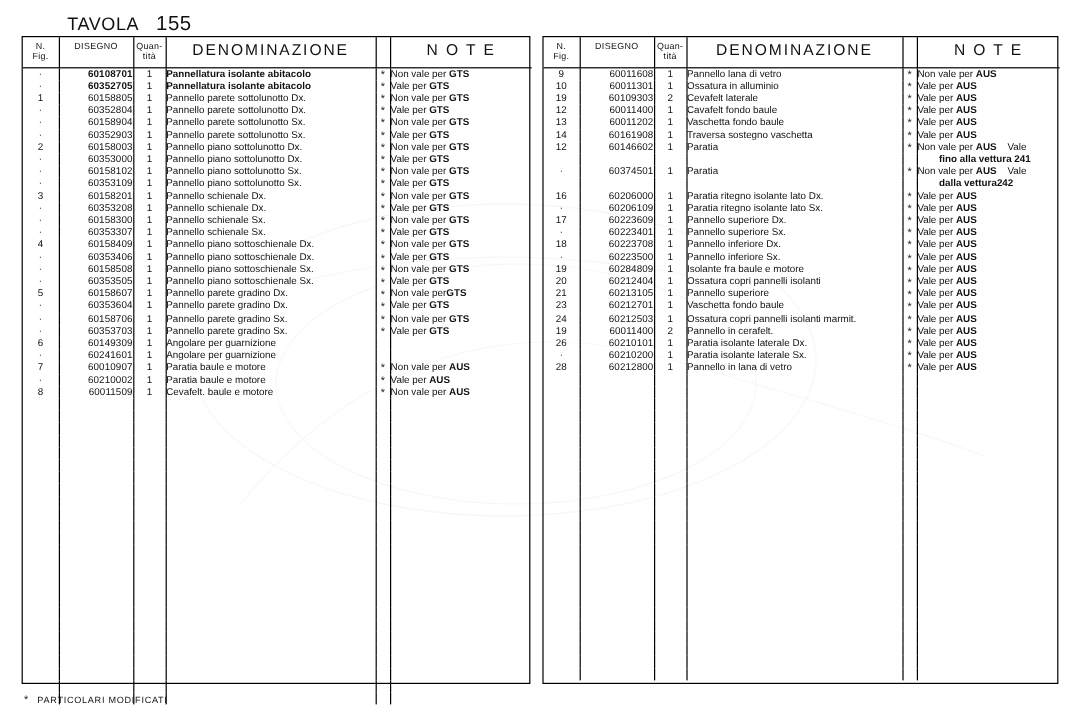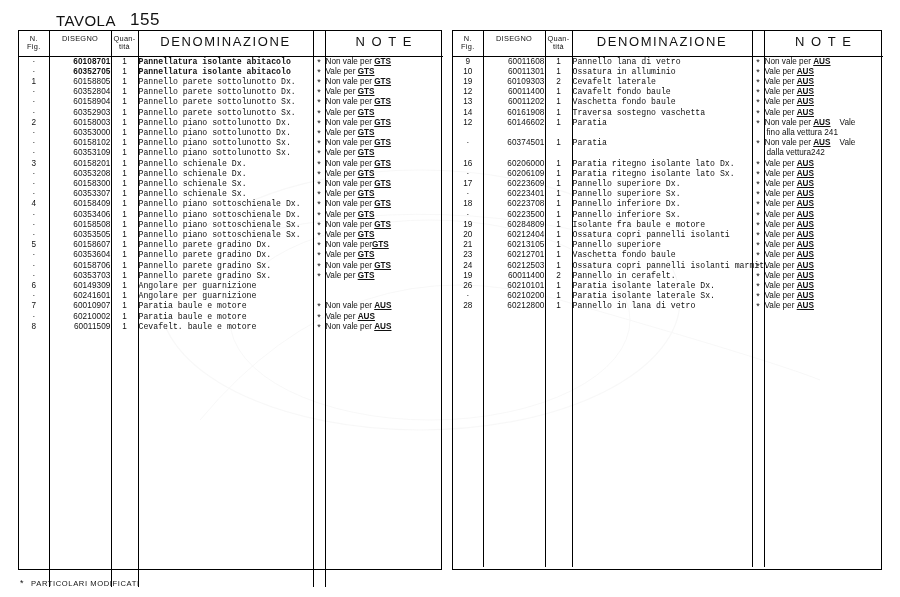--- a/index.html
+++ b/index.html
@@ -97,49 +97,49 @@
   tbody td {
     height: 10.2px;
     line-height: 10.2px;
     font-size: 8.2px;
     white-space: nowrap;
     overflow: visible;
   }
   td.fig { text-align: center; }
   td.dis { text-align: right; letter-spacing: 0.1px; }
   td.qta { text-align: center; }
-  td.den { padding-left: 4px; font-family: Liberation Mono, monospace; }
+  td.den { padding-left: 4px; }
   td.ast { text-align: center; font-size: 9px; }
   td.note { padding-left: 3px; }
   .bold { font-weight: bold; }
 
   tbody tr.filler td { height: 10.2px; }
 
-  .note .kw { font-weight: bold; text-decoration: underline; }
+  .note .kw { font-weight: bold; }
 
   .footer {
     position: absolute;
     left: 20px;
     top: 578px;
     font-size: 7.6px;
     letter-spacing: 0.6px;
     display: flex;
     align-items: center;
     gap: 7px;
   }
   .footer .ast-mark { font-size: 9px; }
 
   .watermark {
     position: absolute;
     left: 0; top: 0;
     width: 900px; height: 597px;
     pointer-events: none;
     opacity: 0.06;
   }
-  .indent-note { padding-left: 2px; }
+  .indent-note { padding-left: 18px; font-weight: bold; }
 </style>
 </head>
 <body>
 
 <div class="page">
 
   <svg class="watermark" viewBox="0 0 900 597">
     <ellipse cx="420" cy="300" rx="260" ry="130" fill="none" stroke="#888" stroke-width="1.2"></ellipse>
     <ellipse cx="430" cy="320" rx="200" ry="100" fill="none" stroke="#888" stroke-width="1"></ellipse>
     <path d="M200 420 Q350 240 560 300 T820 380" fill="none" stroke="#888" stroke-width="1"></path>

